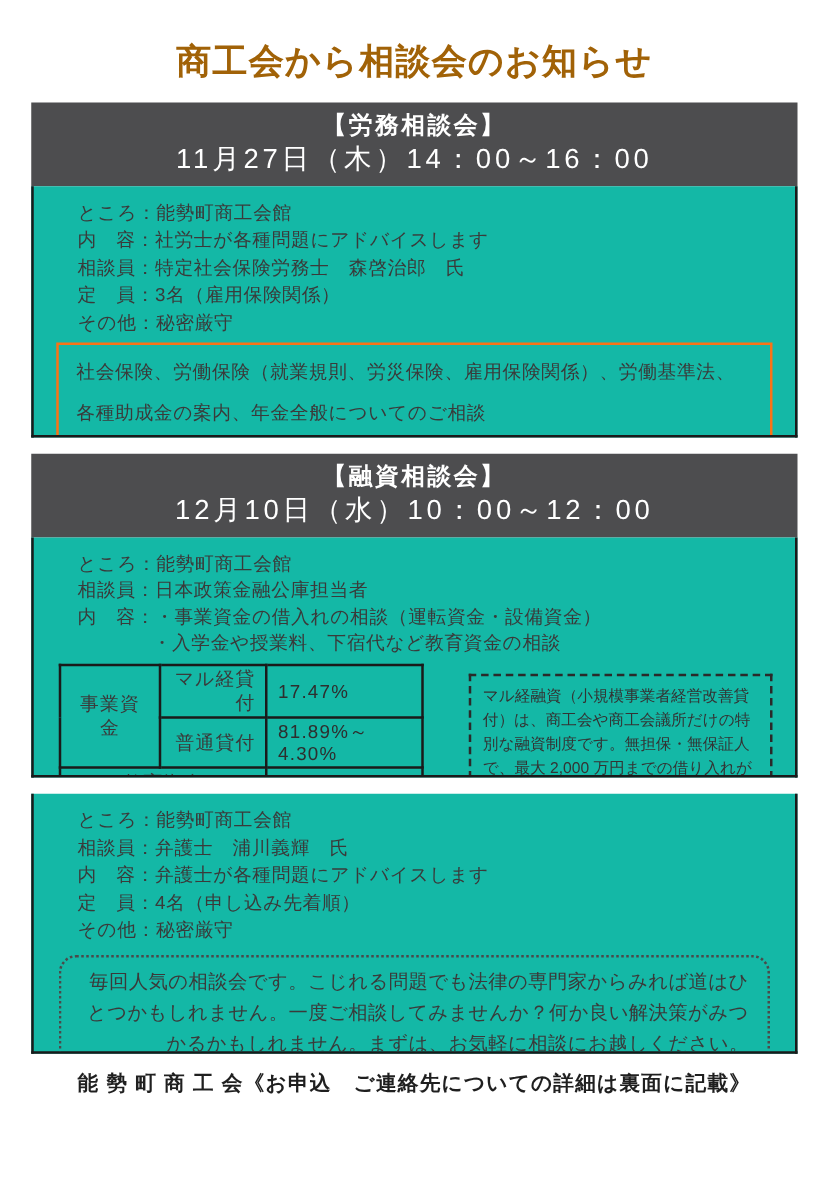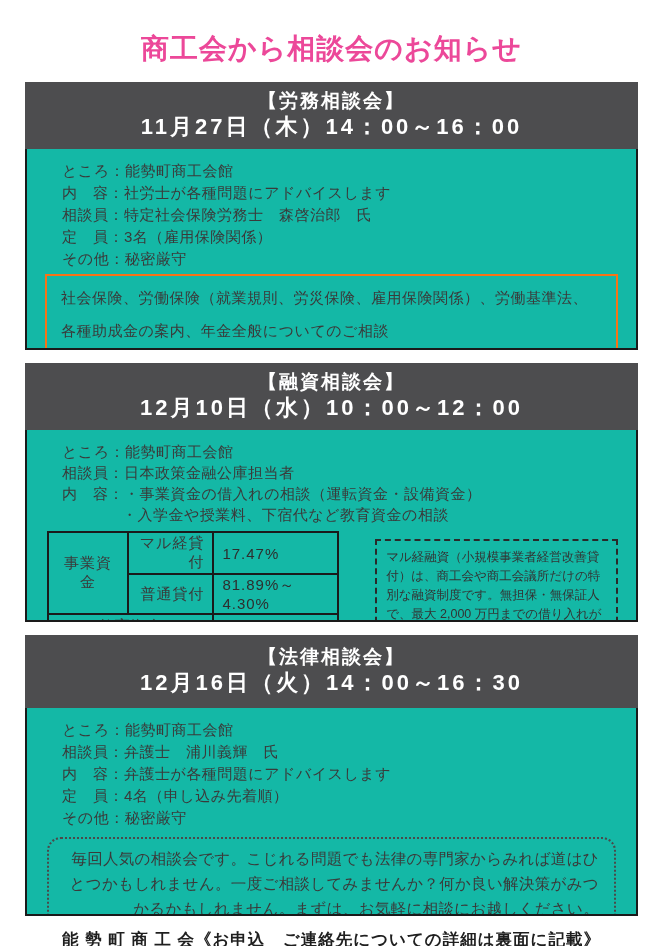--- a/index.html
+++ b/index.html
@@ -9,42 +9,42 @@
     font-family: "Liberation Sans", "DejaVu Sans", sans-serif;
     color: #3a3a3a;
     overflow: hidden;
   }
   .page { width: 663px; height: 946px; padding-top: 30px; }
 
   .title {
     text-align: center;
     font-size: 28px;
     font-weight: bold;
-    color: #ec4899;
+    color: #a16207;
     letter-spacing: 1px;
     margin-bottom: 14px;
   }
 
   .panel { margin: 0 25px 13px 25px; }
 
   .bar {
     background: #4d4d4f;
     color: #ffffff;
     text-align: center;
     padding: 6px 0 8px 0;
   }
   .bar-title {
     font-size: 19px;
     font-weight: bold;
     letter-spacing: 2px;
     line-height: 25px;
   }
   .bar-datetime {
     font-size: 22px;
-    font-weight: bold;
+    font-weight: normal;
     letter-spacing: 3px;
     line-height: 28px;
   }
   .bar.tall { padding: 9px 0 11px 0; }
 
   .body {
     border: 2px solid #1a1a1a;
     border-top: none;
     background: #14b8a6;
     padding: 11px 18px 12px 18px;
@@ -179,24 +179,20 @@
 
         </div>
         <div class="dashed-note">
           <span>マル経融資（小規模事業者経営改善貸付）は、商工会や商工会議所だけの特別な融資制度です。無担保・無保証人で、最大 2,000 万円までの借り入れができます。ぜひご活用ください。</span>
         </div>
       </div>
     </div>
   </section>
 
   <section class="panel">
-    <header class="bar tall">
-      <div class="bar-title">【法律相談会】</div>
-      <div class="bar-datetime">12月16日（火）14：00～16：30</div>
-    </header>
     <div class="body body-3">
       <div class="details">
         <div class="detail-line">ところ：能勢町商工会館</div>
         <div class="detail-line">相談員：弁護士　浦川義輝　氏</div>
         <div class="detail-line">内　容：弁護士が各種問題にアドバイスします</div>
         <div class="detail-line">定　員：4名（申し込み先着順）</div>
         <div class="detail-line">その他：秘密厳守</div>
       </div>
       <div class="rounded-note">
         <span>毎回人気の相談会です。こじれる問題でも法律の専門家からみれば道はひとつかもしれません。一度ご相談してみませんか？何か良い解決策がみつかるかもしれません。まずは、お気軽に相談にお越しください。</span>

